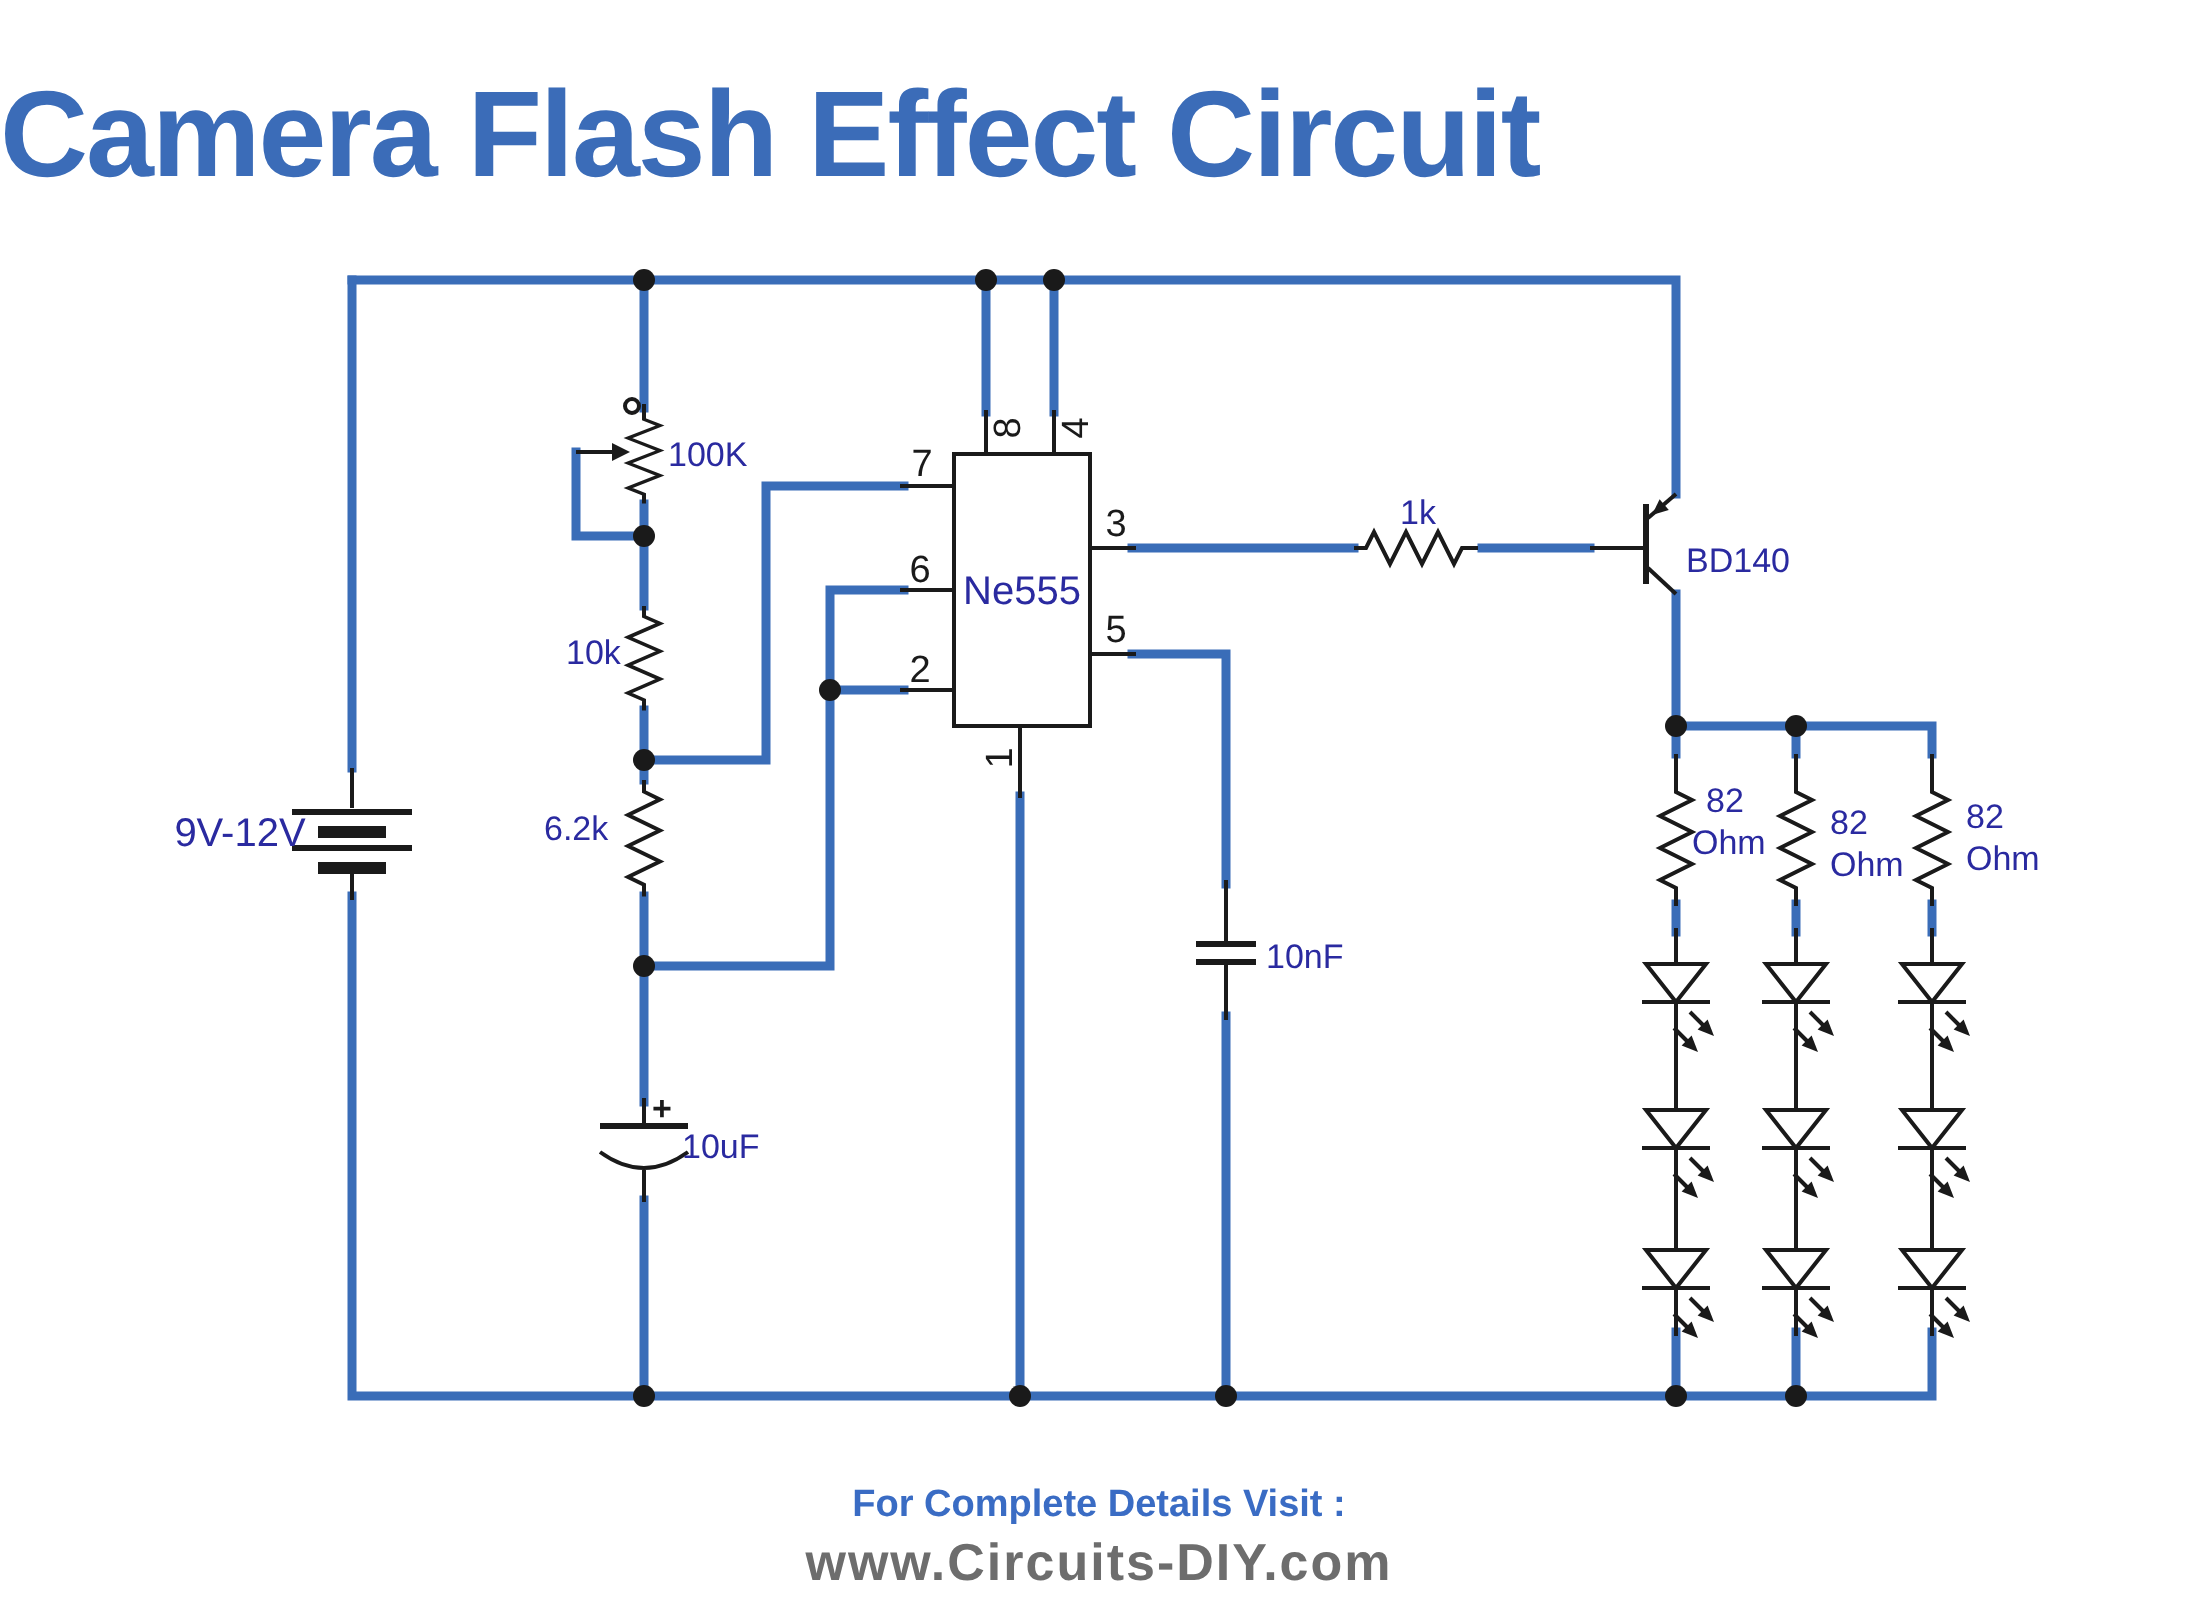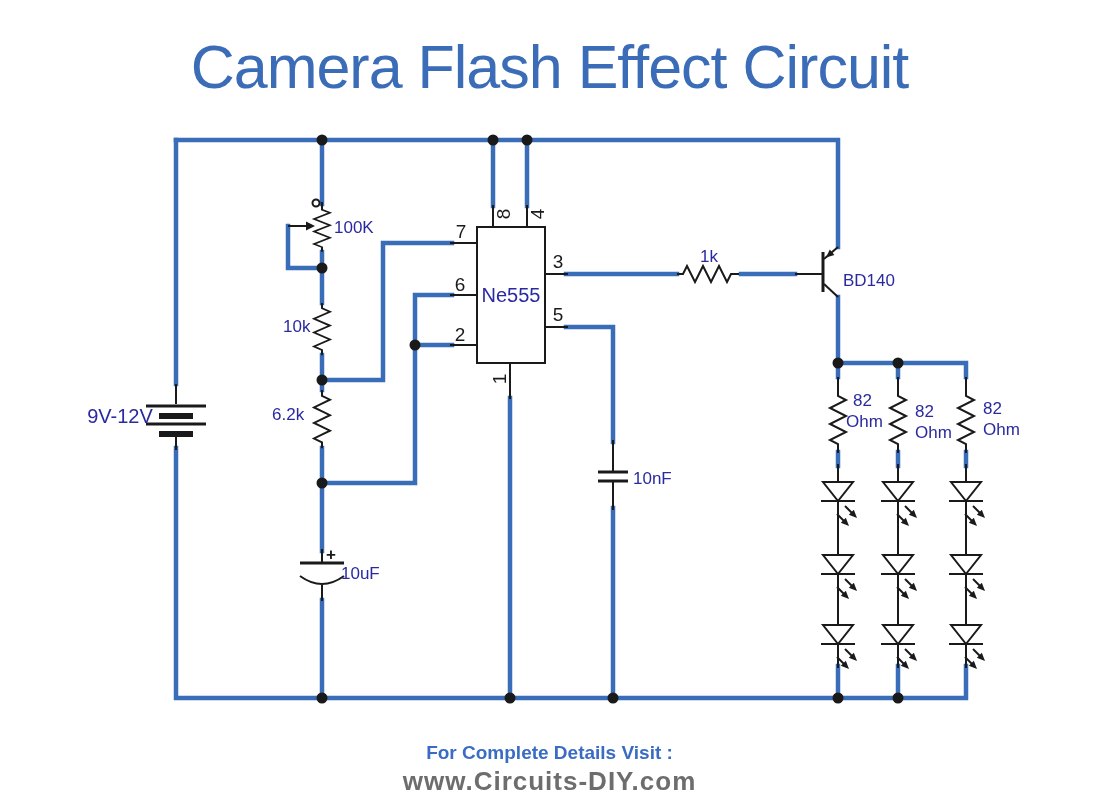--- a/index.html
+++ b/index.html
@@ -3,22 +3,22 @@
 <meta charset="utf-8">
 <style>
   :root{
     --wire:#3a6db8; --title:#3b6cb8; --label:#2a2aa0;
     --footer_line1:#3a6cc4; --footer_line2:#6d6d6d; --component:#1a1a1a;
   }
   *{margin:0;padding:0;box-sizing:border-box;}
   body{background:#fff;font-family:"Liberation Sans",sans-serif;}
   .page{position:relative;width:1099px;height:805px;background:#ffffff;overflow:hidden;}
   .title{
-    position:absolute;top:32px;left:0;width:100%;text-align:center;
-    font-size:61px;font-weight:normal;letter-spacing:-1px;color:var(--title);
+    position:absolute;top:32px;left:0;width:100%;text-align:left;
+    font-size:61px;font-weight:bold;letter-spacing:-1px;color:var(--title);
     font-family:"Liberation Sans",sans-serif;
   }
   svg.circuit{position:absolute;left:0;top:0;width:1099px;height:805px;}
   .wire{stroke:var(--wire);stroke-width:4.5;fill:none;stroke-linecap:square;}
   .blk{stroke:var(--component);stroke-width:2;fill:none;}
   .blk3{stroke:var(--component);stroke-width:3;fill:none;}
   .blk6{stroke:var(--component);stroke-width:6;fill:none;}
   .dot{fill:var(--component);stroke:none;}
   .fillblk{fill:var(--component);stroke:none;}
   .whitebox{fill:#ffffff;stroke:var(--component);stroke-width:2;}

